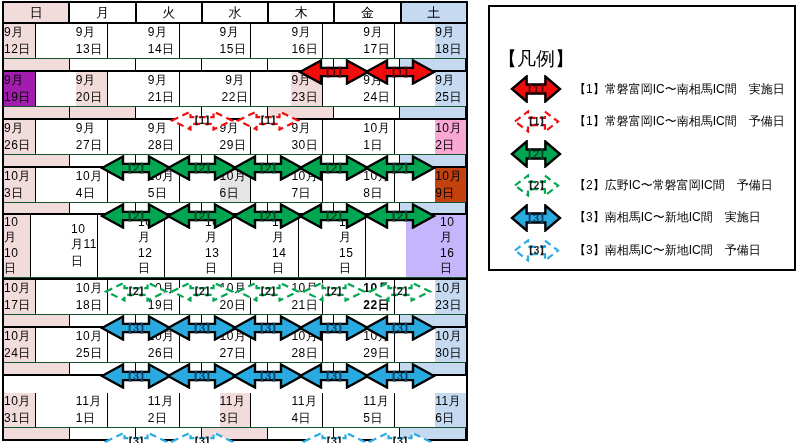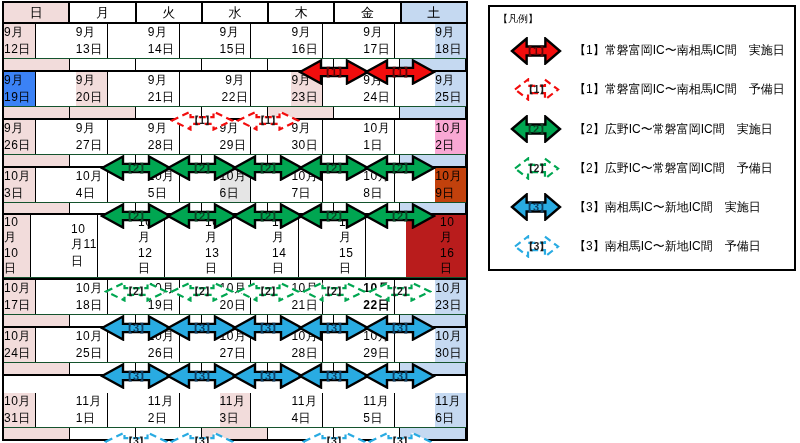--- a/index.html
+++ b/index.html
@@ -33,21 +33,21 @@
   .scell:last-child{border-right:none;}
   .arrow{position:absolute;transform:translateX(-50%);line-height:0;z-index:3;}
   .arrow-solid{top:0px;}
   .arrow-dashed{top:3px;}
   
   .legend{
     position:absolute;left:488px;top:5px;width:308px;height:266px;
     border:2px solid #000;box-sizing:border-box;background:#fff;
     padding:5px 8px 4px 8px;display:flex;flex-direction:column;
   }
-  .legend-title{font-size:10px;flex:0 0 18px;}
+  .legend-title{font-size:19px;flex:0 0 18px;margin-top:34px;}
   .legend-rows{flex:1;display:flex;flex-direction:column;justify-content:space-around;padding-left:10px;}
   .legend-row{display:flex;align-items:center;}
   .legend-arrow{flex:0 0 56px;display:flex;justify-content:center;align-items:center;line-height:0;}
   .legend-label{font-size:12px;margin-left:10px;white-space:nowrap;}
 </style>
 </head>
 <body>
 
 <div class="stage">
   <div class="calendar">
@@ -84,21 +84,21 @@
                 <text x="36" y="16.96" text-anchor="middle" font-size="11" font-weight="bold" fill="#5d0808">【1】</text>
               </svg></div>
             <div class="arrow arrow-solid" style="left: 85.7143%;"><svg width="72" height="26" viewBox="0 0 72 26" xmlns="http://www.w3.org/2000/svg">
                 <polygon points="2,13 23,1.5 23,8.84 49,8.84 49,1.5 70,13 49,24.5 49,17.16 23,17.16 23,24.5" fill="#f20d0d" stroke="#000000" stroke-width="2.4" stroke-linejoin="miter"></polygon>
                 <text x="36" y="16.96" text-anchor="middle" font-size="11" font-weight="bold" fill="#5d0808">【1】</text>
               </svg></div>
           </div>
         </div>
         <div class="week">
           <div class="drow">
-            <div class="dcell" style="background: #3b82f6;">9月19日</div>
+            <div class="dcell" style="background: #a21caf;">9月19日</div>
             <div class="dcell" style="background: rgb(242, 220, 219);">9月20日</div>
             <div class="dcell" style="background: rgb(255, 255, 255);">9月21日</div>
             <div class="dcell" style="background: rgb(255, 255, 255); text-align: center;">9月22日</div>
             <div class="dcell" style="background: rgb(242, 220, 219);">9月23日</div>
             <div class="dcell" style="background: rgb(255, 255, 255);">9月24日</div>
             <div class="dcell" style="background: rgb(197, 217, 241);">9月25日</div>
           </div>
           <div class="srow">
             <div class="scell" style="background: rgb(242, 220, 219);"></div>
             <div class="scell" style="background: rgb(242, 220, 219);"></div>
@@ -198,21 +198,21 @@
           </div>
         </div>
         <div class="week">
           <div class="drow">
             <div class="dcell" style="background: rgb(242, 220, 219);">10月10日</div>
             <div class="dcell" style="background: rgb(255, 255, 255);">10月11日</div>
             <div class="dcell" style="background: rgb(255, 255, 255);">10月12日</div>
             <div class="dcell" style="background: rgb(255, 255, 255);">10月13日</div>
             <div class="dcell" style="background: rgb(255, 255, 255);">10月14日</div>
             <div class="dcell" style="background: rgb(255, 255, 255);">10月15日</div>
-            <div class="dcell" style="background: #b91c1c; padding-left: 34px;">10月16日</div>
+            <div class="dcell" style="background: #c4b5fd; padding-left: 34px;">10月16日</div>
           </div>
           <div class="srow">
             <div class="scell" style="background: rgb(242, 220, 219);"></div>
             <div class="scell" style="background: rgb(255, 255, 255);"></div>
             <div class="scell" style="background: rgb(255, 255, 255);"></div>
             <div class="scell" style="background: rgb(255, 255, 255);"></div>
             <div class="scell" style="background: rgb(255, 255, 255);"></div>
             <div class="scell" style="background: rgb(255, 255, 255);"></div>
             <div class="scell" style="background: rgb(197, 217, 241);"></div>
             <div class="arrow arrow-dashed" style="left: 28.5714%;"><svg width="64" height="21" viewBox="0 0 64 21" xmlns="http://www.w3.org/2000/svg">
@@ -377,21 +377,20 @@
           </div>
           <div class="legend-label">【1】常磐富岡IC〜南相馬IC間　予備日</div>
         </div>
         <div class="legend-row">
           <div class="legend-arrow">
             <svg width="52" height="28" viewBox="0 0 52 28" xmlns="http://www.w3.org/2000/svg">
               <polygon points="2,14 16.64,1.5 16.64,9.520000000000001 35.36,9.520000000000001 35.36,1.5 50,14 35.36,26.5 35.36,18.479999999999997 16.64,18.479999999999997 16.64,26.5" fill="#00a651" stroke="#000000" stroke-width="2.4" stroke-linejoin="miter"></polygon>
               <text x="26" y="17.96" text-anchor="middle" font-size="11" font-weight="bold" fill="#0b4526">【2】</text>
             </svg>
           </div>
-          <div class="legend-label">【2】広野IC〜常磐富岡IC間　実施日</div>
         </div>
         <div class="legend-row">
           <div class="legend-arrow">
             <svg width="47" height="23" viewBox="0 0 47 23" xmlns="http://www.w3.org/2000/svg">
               <polygon points="2,11.5 15.040000000000001,1.5 15.040000000000001,7.82 31.96,7.82 31.96,1.5 45,11.5 31.96,21.5 31.96,15.18 15.040000000000001,15.18 15.040000000000001,21.5" fill="#ffffff" stroke="#00a651" stroke-width="2.2" stroke-linejoin="miter" stroke-dasharray="7 4.5"></polygon>
               <text x="23.5" y="15.1" text-anchor="middle" font-size="10" font-weight="bold" fill="#1a1a1a">【2】</text>
             </svg>
           </div>
           <div class="legend-label">【2】広野IC〜常磐富岡IC間　予備日</div>
         </div>

